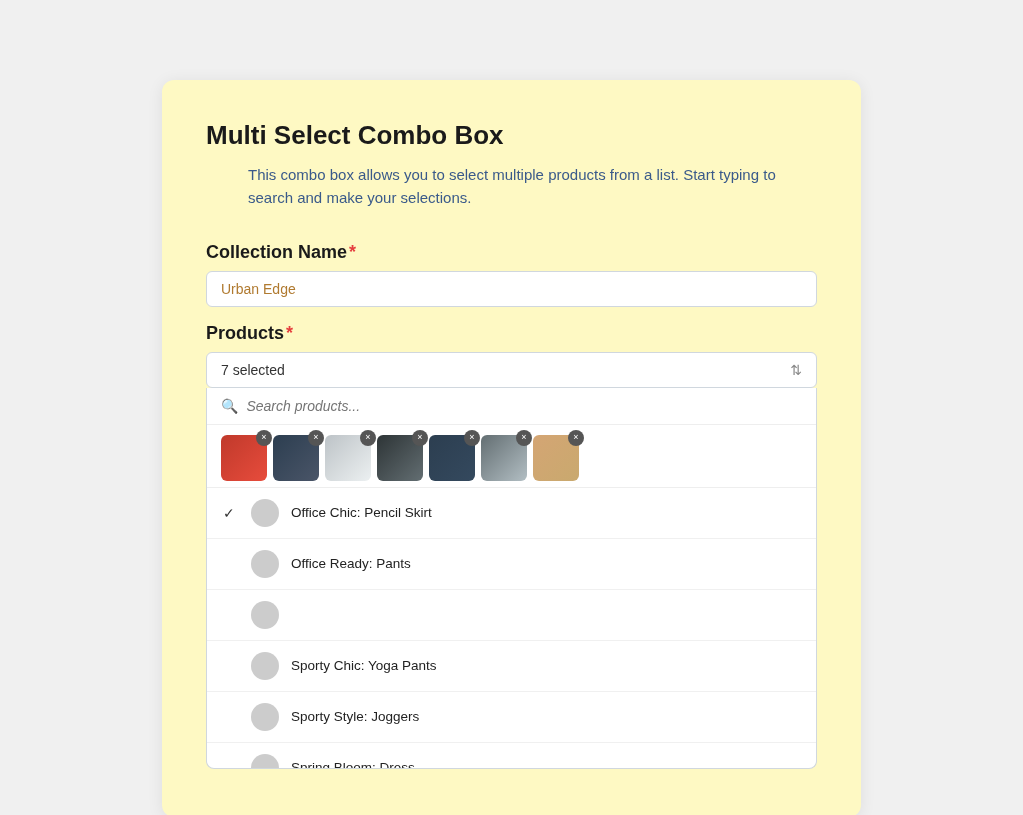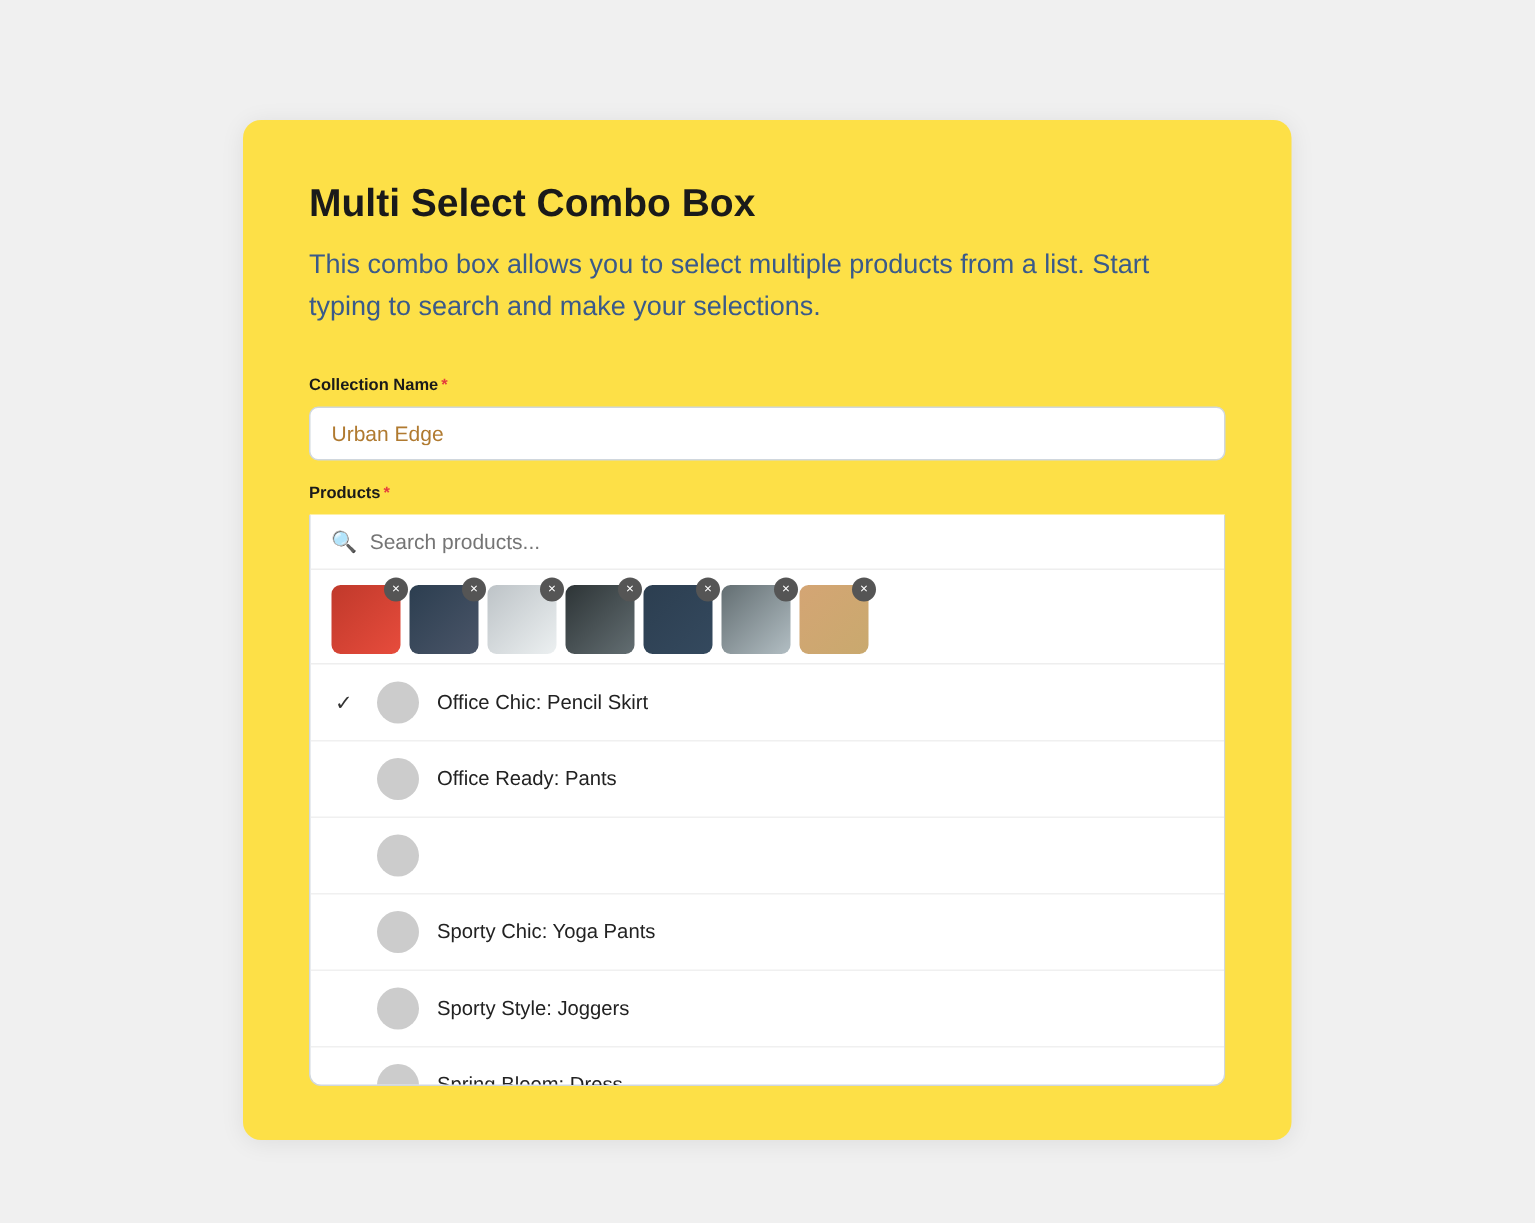--- a/index.html
+++ b/index.html
@@ -6,42 +6,43 @@
     body {
       background: #f0f0f0;
       font-family: -apple-system, BlinkMacSystemFont, 'Segoe UI', sans-serif;
       display: flex;
       justify-content: center;
       align-items: flex-start;
       min-height: 815px;
       padding: 80px 20px;
     }
     .card {
-      background: #fde047;
+      background: #fef9c3;
       border-radius: 12px;
       box-shadow: 0 2px 16px rgba(0,0,0,0.08);
-      padding: 40px 44px 36px 44px;
+      padding: 40px 44px 48px 44px;
       width: 699px;
       max-width: 100%;
       position: relative;
     }
     .card-title {
       font-size: 26px;
       font-weight: 700;
       color: #1a1a1a;
       margin-bottom: 12px;
     }
     .card-description {
-      font-size: 18px;
+      font-size: 15px;
       color: #3a5a8a;
       line-height: 1.55;
       margin-bottom: 32px;
+      margin-left: 42px;
     }
     .field-label {
-      font-size: 11px;
+      font-size: 18px;
       font-weight: 600;
       color: #1a1a1a;
       margin-bottom: 8px;
       display: flex;
       align-items: center;
       gap: 2px;
     }
     .field-label .required {
       color: #e53e3e;
     }
@@ -95,20 +96,21 @@
       color: #aaa;
       font-size: 14px;
     }
     .search-bar input {
       border: none;
       outline: none;
       font-size: 14px;
       color: #555;
       flex: 1;
       background: transparent;
+      font-style: italic;
     }
     .selected-thumbnails {
       display: flex;
       flex-wrap: nowrap;
       gap: 6px;
       padding: 10px 14px 6px 14px;
       border-bottom: 1px solid #eee;
       overflow-x: auto;
     }
     .thumb-item {
@@ -216,20 +218,24 @@
     <span class="required">*</span>
   </div>
   <input type="text" class="text-input" value="Urban Edge" style="">
 
   <div class="products-field">
     <div class="field-label">
       <span>Products</span>
       <span class="required">*</span>
     </div>
 
+    <div class="combo-trigger">
+      <span>7 selected</span>
+      <span class="chevron-icon">⇅</span>
+    </div>
 
     <div class="dropdown">
       <div class="search-bar">
         <span class="search-icon">🔍</span>
         <input type="text" placeholder="Search products..." style="">
       </div>
 
       <div class="selected-thumbnails">
 
         <div class="thumb-item">

